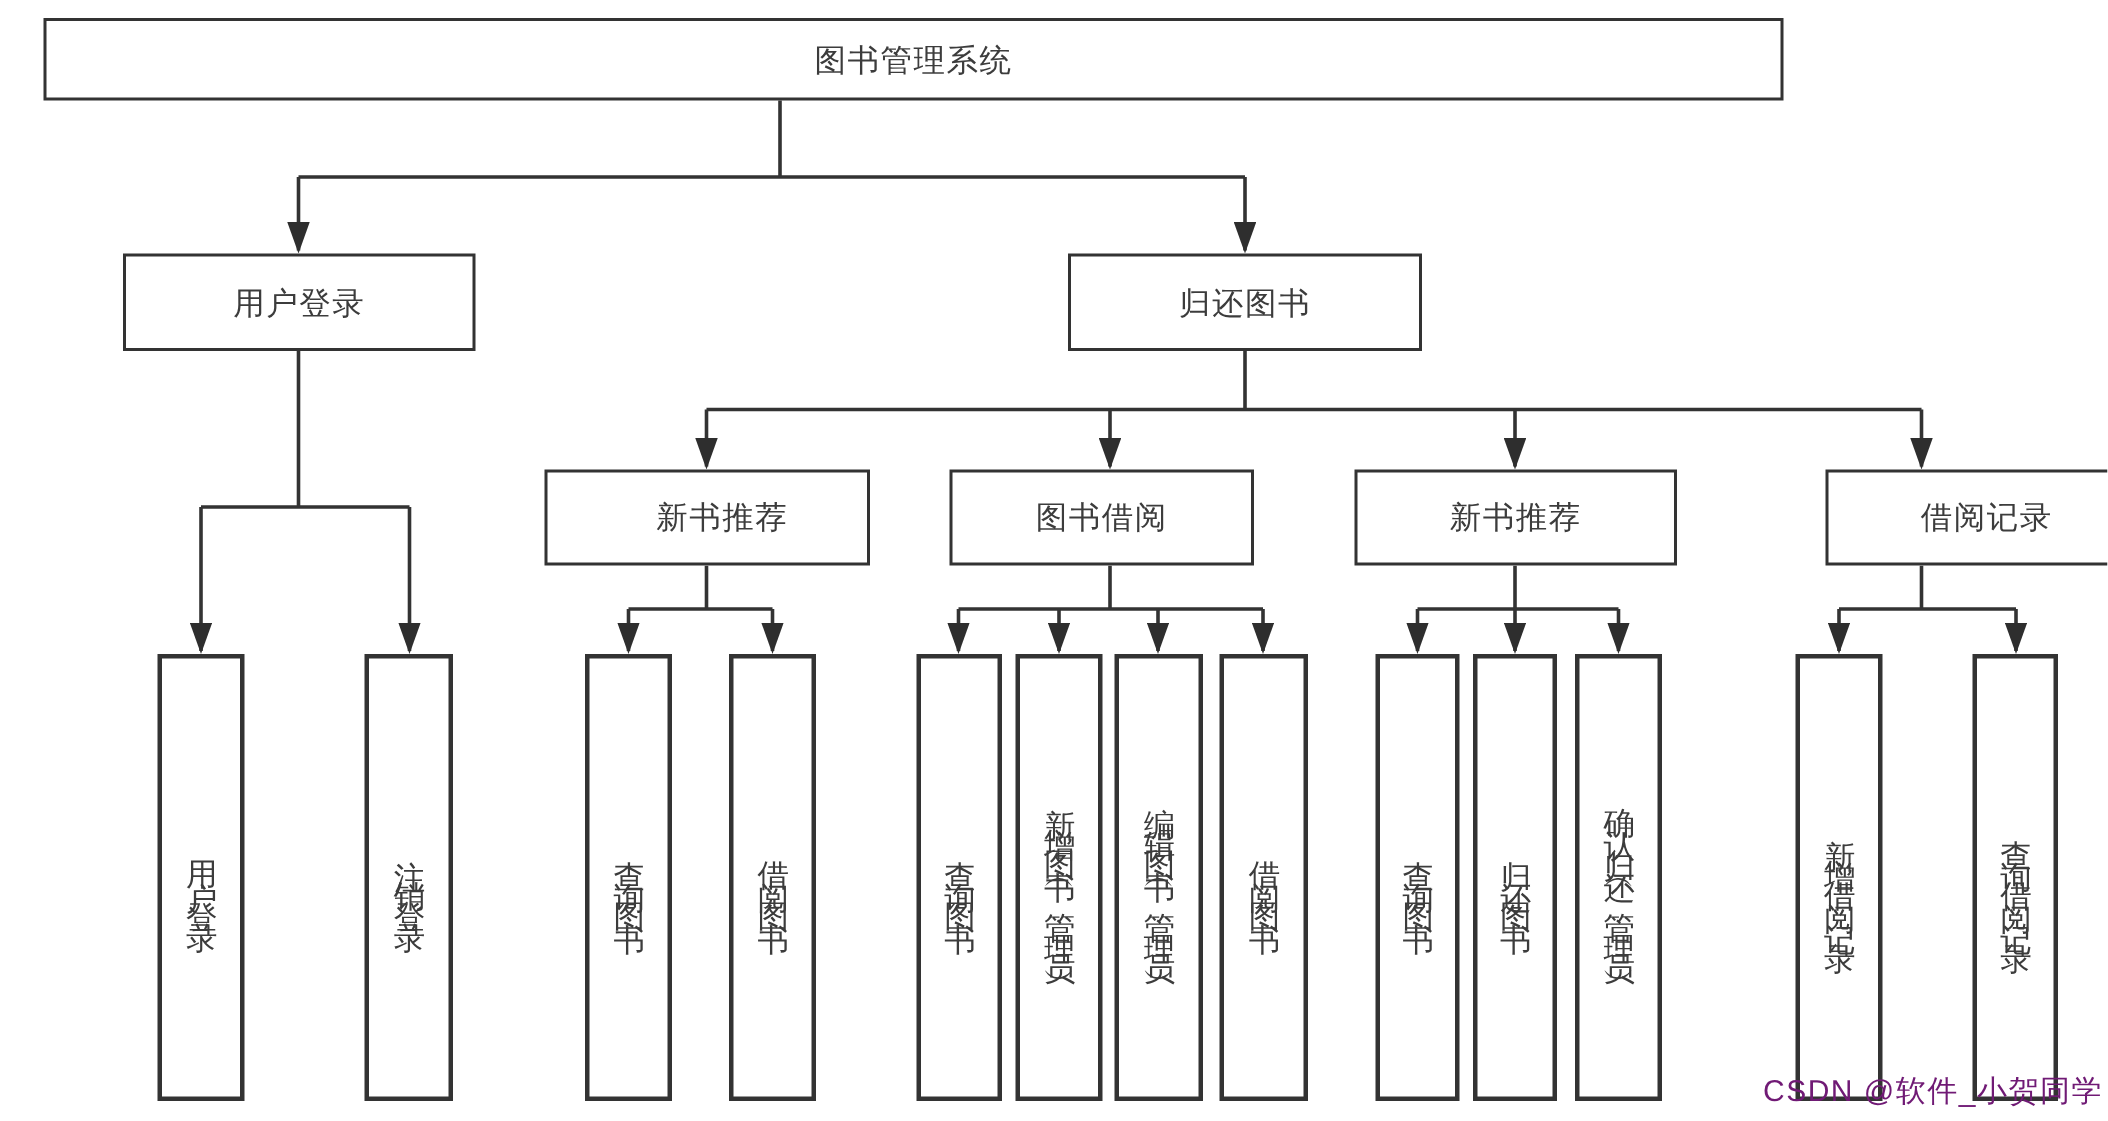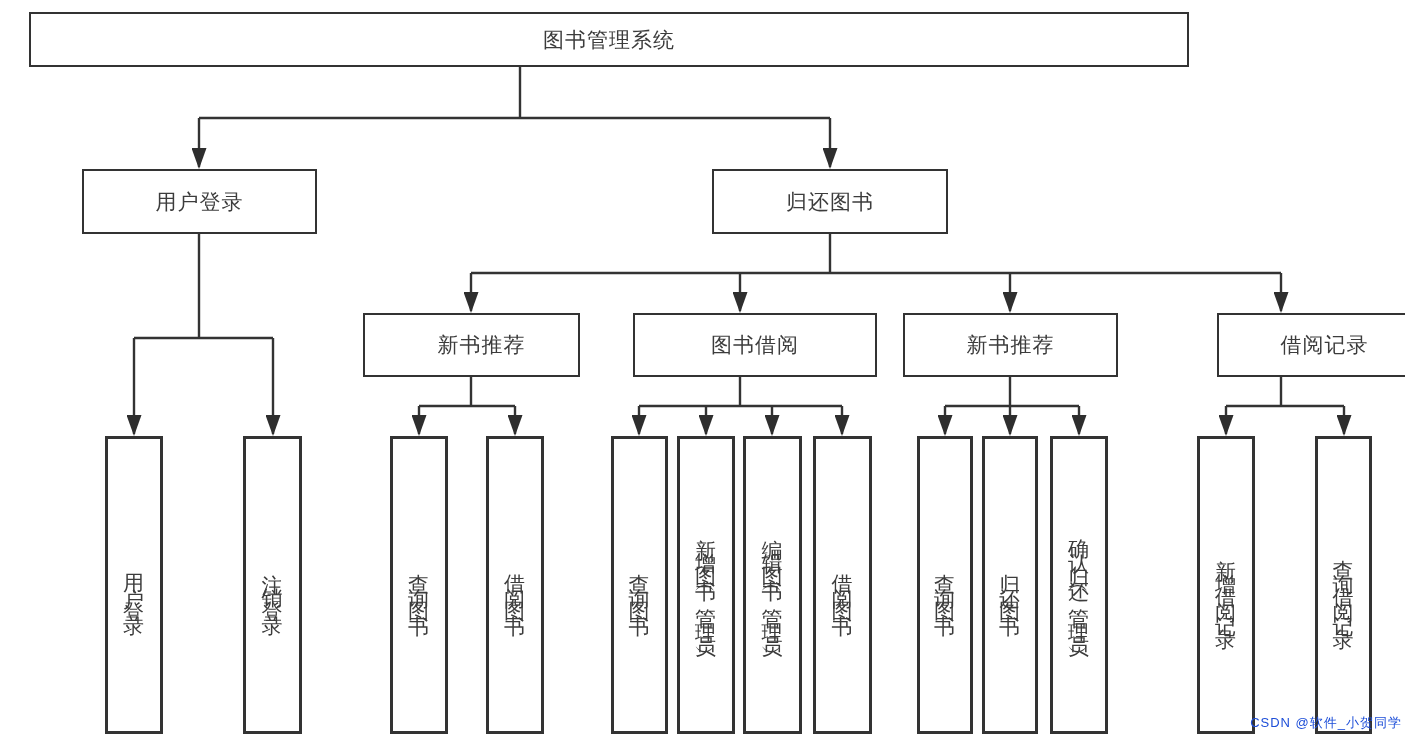--- a/index.html
+++ b/index.html
@@ -52,22 +52,22 @@
     writing-mode: vertical-rl;
     text-orientation: mixed;
     line-height: 1;
     letter-spacing: 14px;
     font-size: 21px;
   }
   .watermark {
     position: absolute;
     top: 714px;
     right: 3px;
-    font-size: 13px;
-    color: #1d4ed8;
+    font-size: 20px;
+    color: #701a75;
     letter-spacing: 1px;
     z-index: 3;
     white-space: nowrap;
   }
 </style>
 </head>
 <body>
 
 <div class="stage">
 
@@ -116,21 +116,21 @@
       <line x1="1344" y1="406" x2="1344" y2="434" marker-end="url(#arw)"></line>
     </g>
   </svg>
 
   <div class="box root">图书管理系统</div>
 
   <div class="box h1" style="left:82px; width:235px;">用户登录</div>
   <div class="box h1" style="left:712px; width:236px;">归还图书</div>
 
   <div class="box h2" style="left:363px; width:217px;padding-left:20px;">新书推荐</div>
-  <div class="box h2" style="left:633px; width:244px;">图书借阅</div>
+  <div class="box h2" style="left:633px; width:203px;">图书借阅</div>
   <div class="box h2" style="left:903px; width:215px;">新书推荐</div>
   <div class="box h2" style="left:1217px; width:215px;">借阅记录</div>
 
   <div class="box leaf" style="left:105px; width:58px;">用户登录</div>
   <div class="box leaf" style="left:243px; width:59px;">注销登录</div>
 
   <div class="box leaf" style="left:390px; width:58px;">查询图书</div>
   <div class="box leaf" style="left:486px; width:58px;">借阅图书</div>
 
   <div class="box leaf" style="left:611px; width:57px;">查询图书</div>

